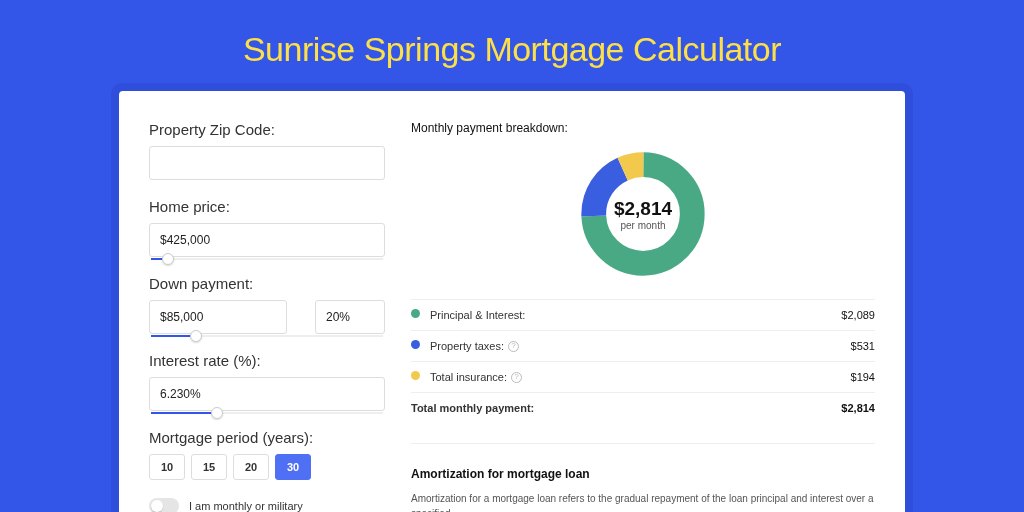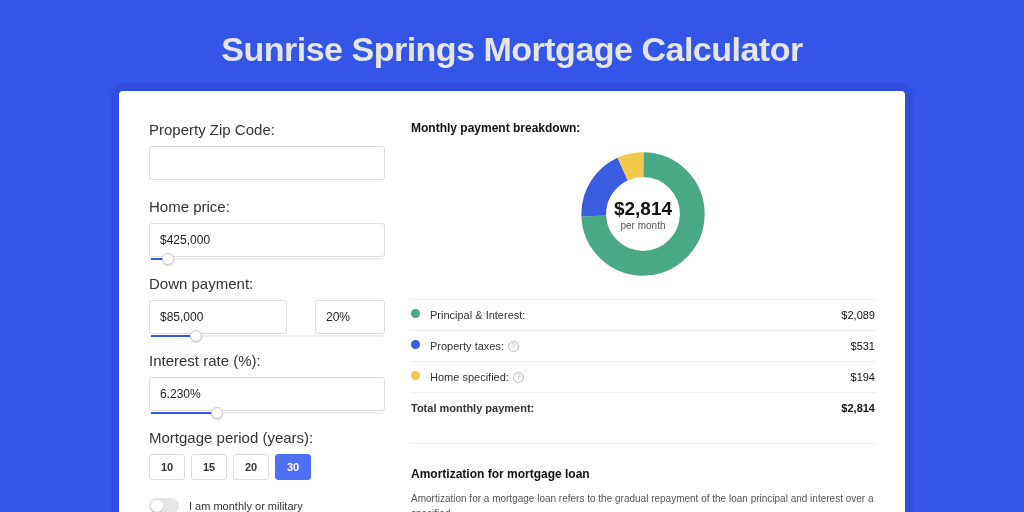--- a/index.html
+++ b/index.html
@@ -1,38 +1,38 @@
 <!DOCTYPE html>
 <html><head>
 <meta charset="utf-8">
 <style>
   * { box-sizing: border-box; margin: 0; padding: 0; }
   html, body { width: 1024px; height: 512px; overflow: hidden; font-family: -apple-system, BlinkMacSystemFont, "Segoe UI", Arial, sans-serif; }
   body { background: #3355e8; }
-  .page-title { color: #e5e5e5; font-size: 34px; font-weight: 700; text-align: center; padding: 30px 0 22px; letter-spacing: -0.5px; border-radius: 21px; }
+  .page-title { color: #fde047; font-size: 34px; font-weight: 400; text-align: center; padding: 30px 0 22px; letter-spacing: -0.5px; border-radius: 21px; }
   .card { width: 786px; margin: 0 auto; background: #fff; border-radius: 4px 4px 0 0; padding: 30px 30px 0; display: flex; gap: 26px; box-shadow: 0 0 0 8px rgba(0,0,80,.08); }
   .left { width: 236px; flex: 0 0 236px; }
   .right { flex: 1; }
   .field-label { font-size: 15px; color: #333; margin-bottom: 8px; display: block; }
   .field { margin-bottom: 18px; position: relative; }
   .input { width: 100%; height: 34px; border: 1px solid #ddd; border-radius: 3px; padding: 0 10px; font-size: 12px; color: #222; }
   .input-row { display: flex; gap: 28px; }
   .input-row .input { flex: 1; }
   .input-row .pct { width: 70px; flex: 0 0 70px; }
   .slider { position: absolute; left: 0; right: 0; bottom: -4px; height: 4px; }
   .slider-track { height: 2px; background: #eee; position: absolute; left: 2px; right: 2px; top: 1px; }
   .slider-fill { position: absolute; height: 2px; background: #3355e8; left: 2px; top: 1px; }
   .slider-thumb { position: absolute; width: 12px; height: 12px; background: #fff; border: 1px solid #ccc; border-radius: 50%; top: -4px; box-shadow: 0 1px 2px rgba(0,0,0,.15); }
   .periods { display: flex; gap: 6px; }
   .period-btn { width: 36px; height: 26px; border: 1px solid #ddd; border-radius: 3px; background: #fff; font-size: 11px; font-weight: 600; color: #333; cursor: pointer; }
   .period-btn.selected { background: #4f70f5; border-color: #4f70f5; color: #fff; }
   .toggle-row { display: flex; align-items: center; gap: 10px; font-size: 11px; color: #333; margin-top: 6px; }
   .toggle { width: 30px; height: 16px; background: #e5e5e5; border-radius: 10px; position: relative; cursor: pointer; }
   .toggle-knob { width: 12px; height: 12px; background: #fff; border-radius: 50%; position: absolute; top: 2px; left: 2px; box-shadow: 0 1px 1px rgba(0,0,0,.2); }
-  .section-title { font-size: 12px; font-weight: 700; color: #111; margin-bottom: 14px; }
+  .section-title { font-size: 12px; font-weight: 400; color: #111; margin-bottom: 14px; }
   .donut-wrap { display: flex; justify-content: center; margin-bottom: 20px; }
   .donut { position: relative; width: 130px; height: 130px; }
   .donut svg { width: 130px; height: 130px; }
   .donut-center { position: absolute; inset: 0; display: flex; flex-direction: column; align-items: center; justify-content: center; }
   .donut-amount { font-size: 19px; font-weight: 700; color: #111; }
   .donut-sub { font-size: 10px; color: #555; }
   .legend { border-top: 1px solid #eee; }
   .legend-row { display: flex; align-items: flex-start; padding: 9px 0; border-bottom: 1px solid #eee; }
   .legend-row.total { font-weight: 700; border-bottom: none; }
   .swatch { width: 9px; height: 9px; border-radius: 50%; margin-right: 10px; flex: 0 0 9px; }
@@ -137,21 +137,21 @@
           <div class="swatch" style="background: rgb(58, 94, 224);"></div>
           <div class="legend-label">
             <span>Property taxes:</span>
             <span class="help">?</span>
           </div>
           <div class="legend-value">$531</div>
         </div>
         <div class="legend-row">
           <div class="swatch" style="background: rgb(242, 201, 76);"></div>
           <div class="legend-label">
-            <span>Home specified:</span>
+            <span>Total insurance:</span>
             <span class="help">?</span>
           </div>
           <div class="legend-value">$194</div>
         </div>
         <div class="legend-row total">
           <div class="legend-label" style="margin-left:0">Total monthly payment:</div>
           <div class="legend-value">$2,814</div>
         </div>
       </div>
 

